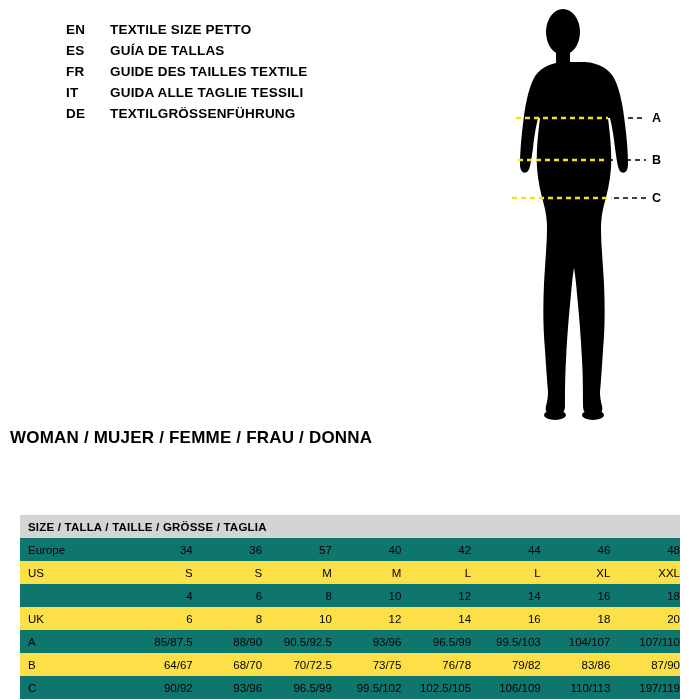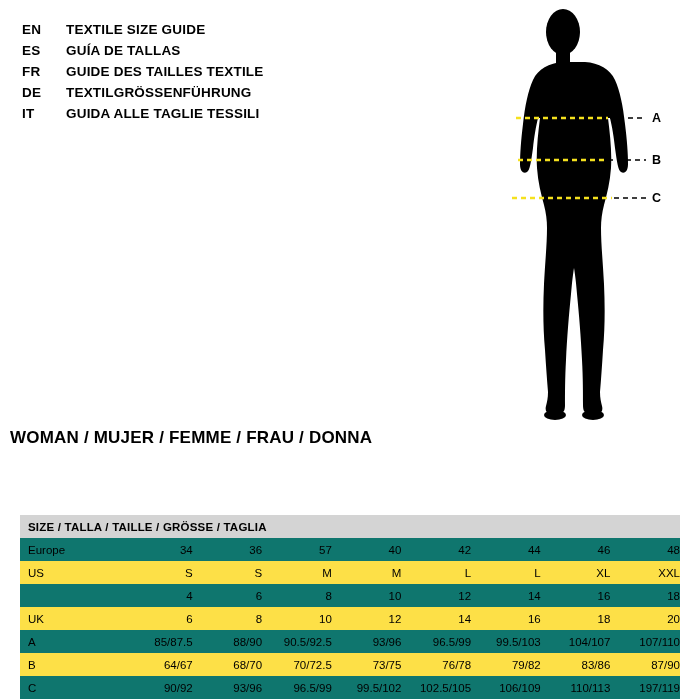--- a/index.html
+++ b/index.html
@@ -33,20 +33,21 @@
     align-items: baseline;
     margin-bottom: 3px;
     height: 18px;
   }
   .lang-code {
     width: 44px;
     flex: none;
     font-size: 13.5px;
     font-weight: bold;
     letter-spacing: 0.3px;
+    margin-left: 44px;
   }
   .lang-text {
     font-size: 13.5px;
     font-weight: bold;
     letter-spacing: 0.2px;
   }
 
   
   .figure-area {
     position: absolute;
@@ -131,37 +132,37 @@
   }
 </style>
 </head>
 <body>
 
 <div class="page">
 
   <div class="lang-block">
     <div class="lang-row">
       <span class="lang-code">EN</span>
-      <span class="lang-text">TEXTILE SIZE GUIDE</span>
+      <span class="lang-text">TEXTILE SIZE PETTO</span>
     </div>
     <div class="lang-row">
       <span class="lang-code">ES</span>
       <span class="lang-text">GUÍA DE TALLAS</span>
     </div>
     <div class="lang-row">
       <span class="lang-code">FR</span>
       <span class="lang-text">GUIDE DES TAILLES TEXTILE</span>
     </div>
     <div class="lang-row">
+      <span class="lang-code">IT</span>
+      <span class="lang-text">GUIDA ALLE TAGLIE TESSILI</span>
+    </div>
+    <div class="lang-row">
       <span class="lang-code">DE</span>
       <span class="lang-text">TEXTILGRÖSSENFÜHRUNG</span>
-    </div>
-    <div class="lang-row">
-      <span class="lang-code">IT</span>
-      <span class="lang-text">GUIDA ALLE TAGLIE TESSILI</span>
     </div>
   </div>
 
   <div class="figure-area">
     <svg class="figure-svg" width="230" height="420" viewBox="0 0 230 420">
       <g fill="#000000">
 
         <ellipse cx="103" cy="26" rx="17" ry="23"></ellipse>
 
         <rect x="96" y="45" width="14" height="16"></rect>

